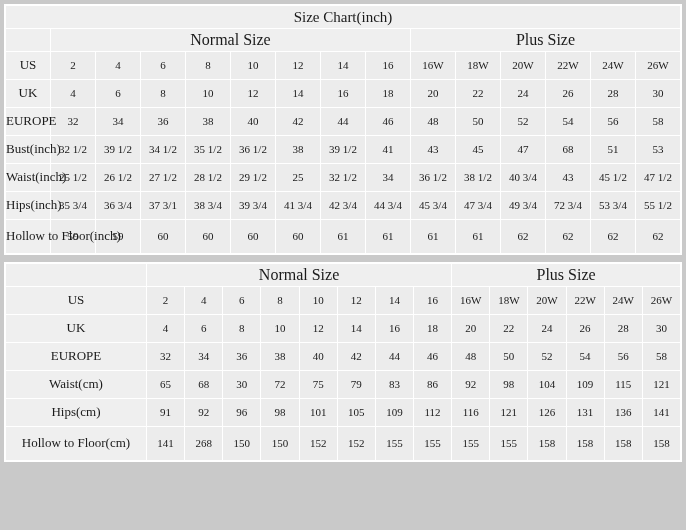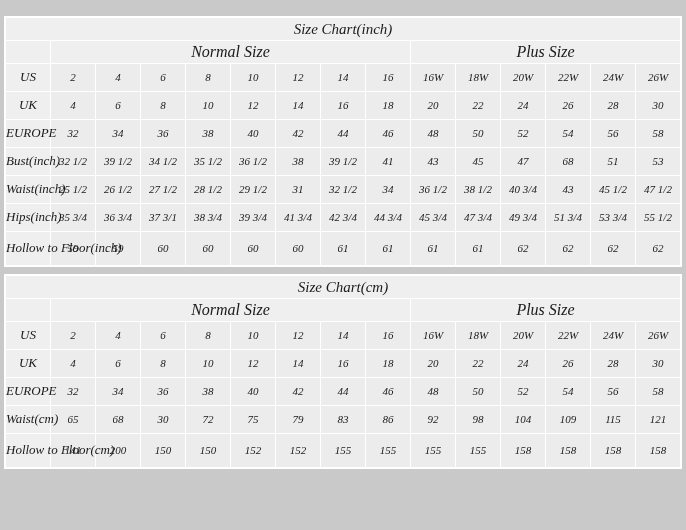--- a/index.html
+++ b/index.html
@@ -12,25 +12,24 @@
     background: #c9c9c9;
     font-family: "Liberation Serif", serif;
     font-size: 13px;
     color: #111;
     overflow: hidden;
   }
   .page {
     width: 686px;
     height: 530px;
     box-sizing: border-box;
-    padding: 16px 4px 0 4px;
+    padding: 4px 4px 0 4px;
     display: flex;
     flex-direction: column;
     gap: 7px;
-    font-style: italic;
   }
   .chart-block {
     background: #f1f1f1;
     border: 1px solid #ffffff;
     box-sizing: border-box;
   }
   table.size-table {
     border-collapse: collapse;
     width: 100%;
     table-layout: fixed;
@@ -156,21 +155,21 @@
             <td class="data-cell">51</td>
             <td class="data-cell">53</td>
           </tr>
           <tr class="r-norm">
             <td class="row-label first-col">Waist(inch)</td>
             <td class="data-cell">25 1/2</td>
             <td class="data-cell">26 1/2</td>
             <td class="data-cell">27 1/2</td>
             <td class="data-cell">28 1/2</td>
             <td class="data-cell">29 1/2</td>
-            <td class="data-cell">31</td>
+            <td class="data-cell">25</td>
             <td class="data-cell">32 1/2</td>
             <td class="data-cell">34</td>
             <td class="data-cell">36 1/2</td>
             <td class="data-cell">38 1/2</td>
             <td class="data-cell">40 3/4</td>
             <td class="data-cell">43</td>
             <td class="data-cell">45 1/2</td>
             <td class="data-cell">47 1/2</td>
           </tr>
           <tr class="r-norm">
@@ -179,21 +178,21 @@
             <td class="data-cell">36 3/4</td>
             <td class="data-cell">37 3/1</td>
             <td class="data-cell">38 3/4</td>
             <td class="data-cell">39 3/4</td>
             <td class="data-cell">41 3/4</td>
             <td class="data-cell">42 3/4</td>
             <td class="data-cell">44 3/4</td>
             <td class="data-cell">45 3/4</td>
             <td class="data-cell">47 3/4</td>
             <td class="data-cell">49 3/4</td>
-            <td class="data-cell">51 3/4</td>
+            <td class="data-cell">72 3/4</td>
             <td class="data-cell">53 3/4</td>
             <td class="data-cell">55 1/2</td>
           </tr>
           <tr class="r-tall">
             <td class="row-label first-col">Hollow to Floor(inch)</td>
             <td class="data-cell">59</td>
             <td class="data-cell">59</td>
             <td class="data-cell">60</td>
             <td class="data-cell">60</td>
             <td class="data-cell">60</td>
@@ -207,23 +206,20 @@
             <td class="data-cell">62</td>
             <td class="data-cell">62</td>
           </tr>
         </tbody>
     </table>
   </div>
   <div class="chart-block">
     <table class="size-table">
       <tbody>
           <tr>
-            <td class="title-cell" colspan="15">Size Chart(cm)</td>
-          </tr>
-          <tr>
             <td class="blank-cell first-col"></td>
             <td class="group-cell" colspan="8">Normal Size</td>
             <td class="group-cell" colspan="6">Plus Size</td>
           </tr>
           <tr class="r-cm">
             <td class="row-label first-col">US</td>
             <td class="data-cell">2</td>
             <td class="data-cell">4</td>
             <td class="data-cell">6</td>
             <td class="data-cell">8</td>
@@ -282,24 +278,41 @@
             <td class="data-cell">79</td>
             <td class="data-cell">83</td>
             <td class="data-cell">86</td>
             <td class="data-cell">92</td>
             <td class="data-cell">98</td>
             <td class="data-cell">104</td>
             <td class="data-cell">109</td>
             <td class="data-cell">115</td>
             <td class="data-cell">121</td>
           </tr>
+          <tr class="r-cm">
+            <td class="row-label first-col">Hips(cm)</td>
+            <td class="data-cell">91</td>
+            <td class="data-cell">92</td>
+            <td class="data-cell">96</td>
+            <td class="data-cell">98</td>
+            <td class="data-cell">101</td>
+            <td class="data-cell">105</td>
+            <td class="data-cell">109</td>
+            <td class="data-cell">112</td>
+            <td class="data-cell">116</td>
+            <td class="data-cell">121</td>
+            <td class="data-cell">126</td>
+            <td class="data-cell">131</td>
+            <td class="data-cell">136</td>
+            <td class="data-cell">141</td>
+          </tr>
           <tr class="r-tall">
             <td class="row-label first-col">Hollow to Floor(cm)</td>
             <td class="data-cell">141</td>
-            <td class="data-cell">200</td>
+            <td class="data-cell">268</td>
             <td class="data-cell">150</td>
             <td class="data-cell">150</td>
             <td class="data-cell">152</td>
             <td class="data-cell">152</td>
             <td class="data-cell">155</td>
             <td class="data-cell">155</td>
             <td class="data-cell">155</td>
             <td class="data-cell">155</td>
             <td class="data-cell">158</td>
             <td class="data-cell">158</td>

